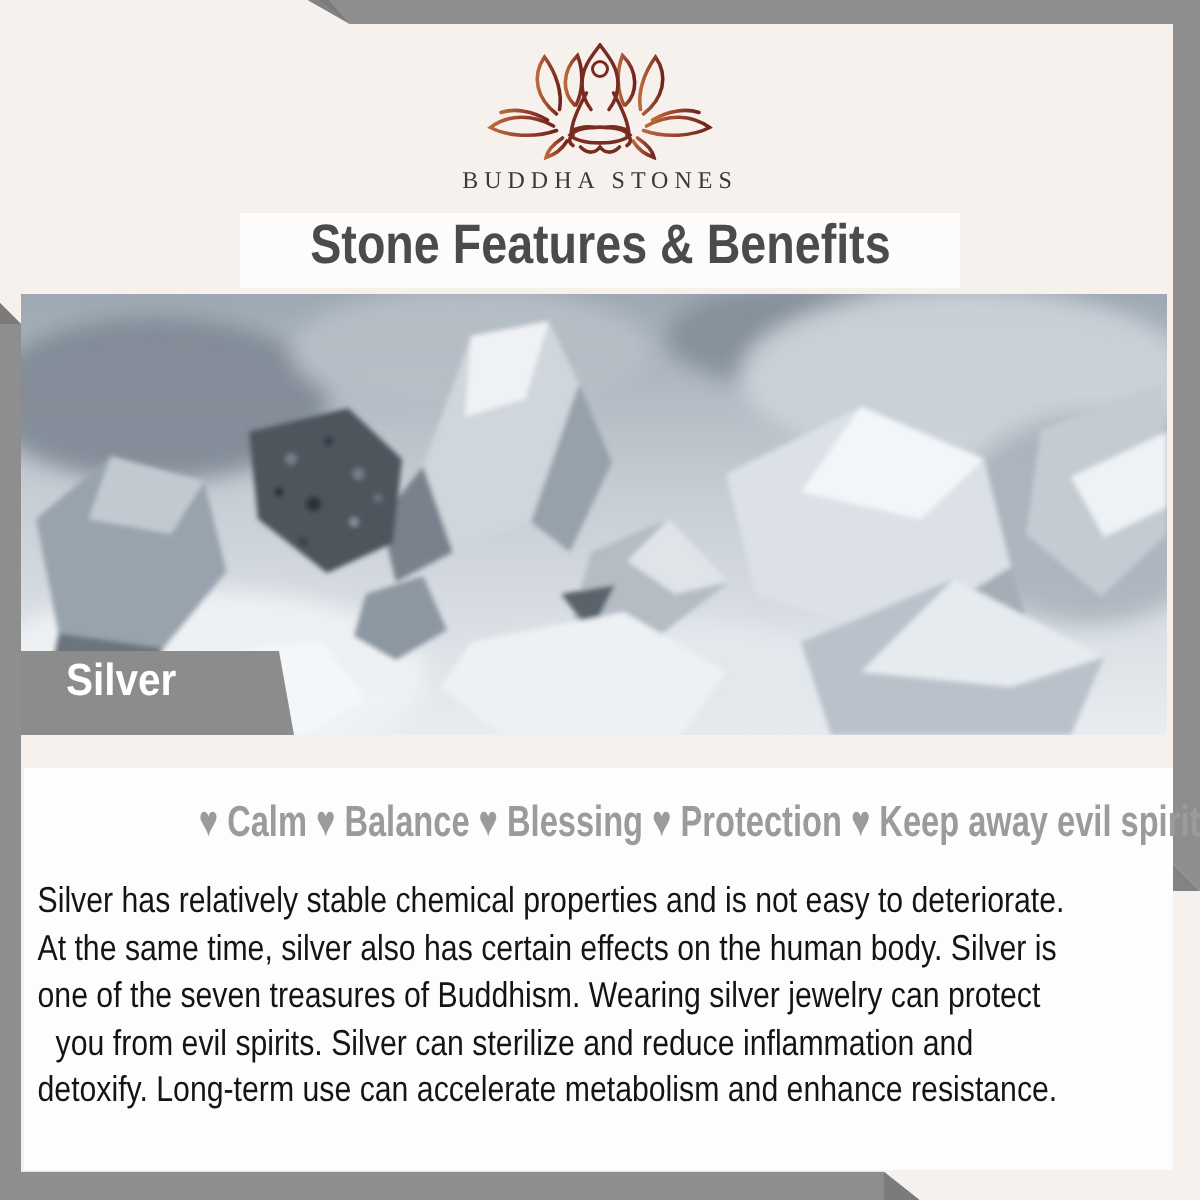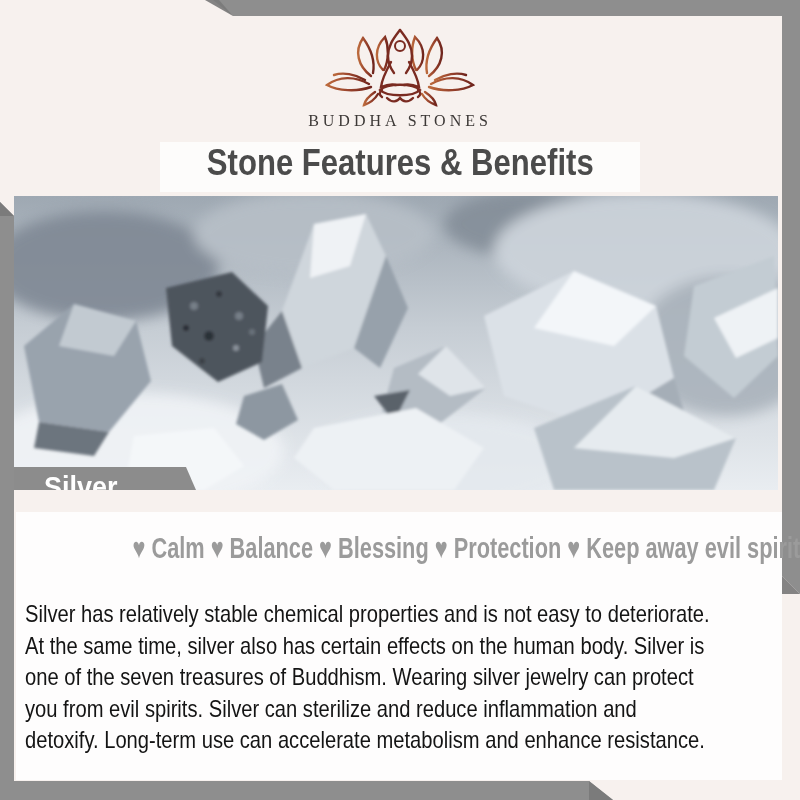--- a/index.html
+++ b/index.html
@@ -75,21 +75,21 @@
     letter-spacing:0;
   }
 
   
   .photo{
     position:absolute;top:196px;left:14px;width:764px;height:294px;
     overflow:hidden;background:#c6cdd4;
   }
   .photo svg{display:block;width:764px;height:294px;}
   .badge{
-    position:absolute;left:0;bottom:0;width:200px;height:23px;
+    position:absolute;left:0;bottom:0;width:200px;height:56px;
     background:var(--badge-background);
     clip-path:polygon(0 0,172px 0,182px 100%,0 100%);
   }
   .badge span{
     display:inline-block;white-space:nowrap;
     margin-left:30px;line-height:40px;
     font-size:30px;font-weight:bold;color:var(--badge-text);
     transform:scaleX(.9);transform-origin:left center;
   }
 
@@ -99,21 +99,21 @@
     background:var(--panel-background);
   }
   .benefits{
     margin-top:18px;text-align:center;line-height:36px;
   }
   .benefits span{
     display:inline-block;white-space:nowrap;
     font-size:29px;font-weight:bold;color:var(--benefits-text);
     transform:scaleX(.75);transform-origin:center;
   }
-  .desc{margin:27px 0 0 9px;}
+  .desc{margin:14px 0 0 9px;text-align:center;}
   .desc .line{
     white-space:nowrap;
     font-size:24px;line-height:31.5px;color:var(--body-text);
     transform:scaleX(.84);transform-origin:left center;
   }
 </style>
 </head>
 <body>
 
 <div class="card">

